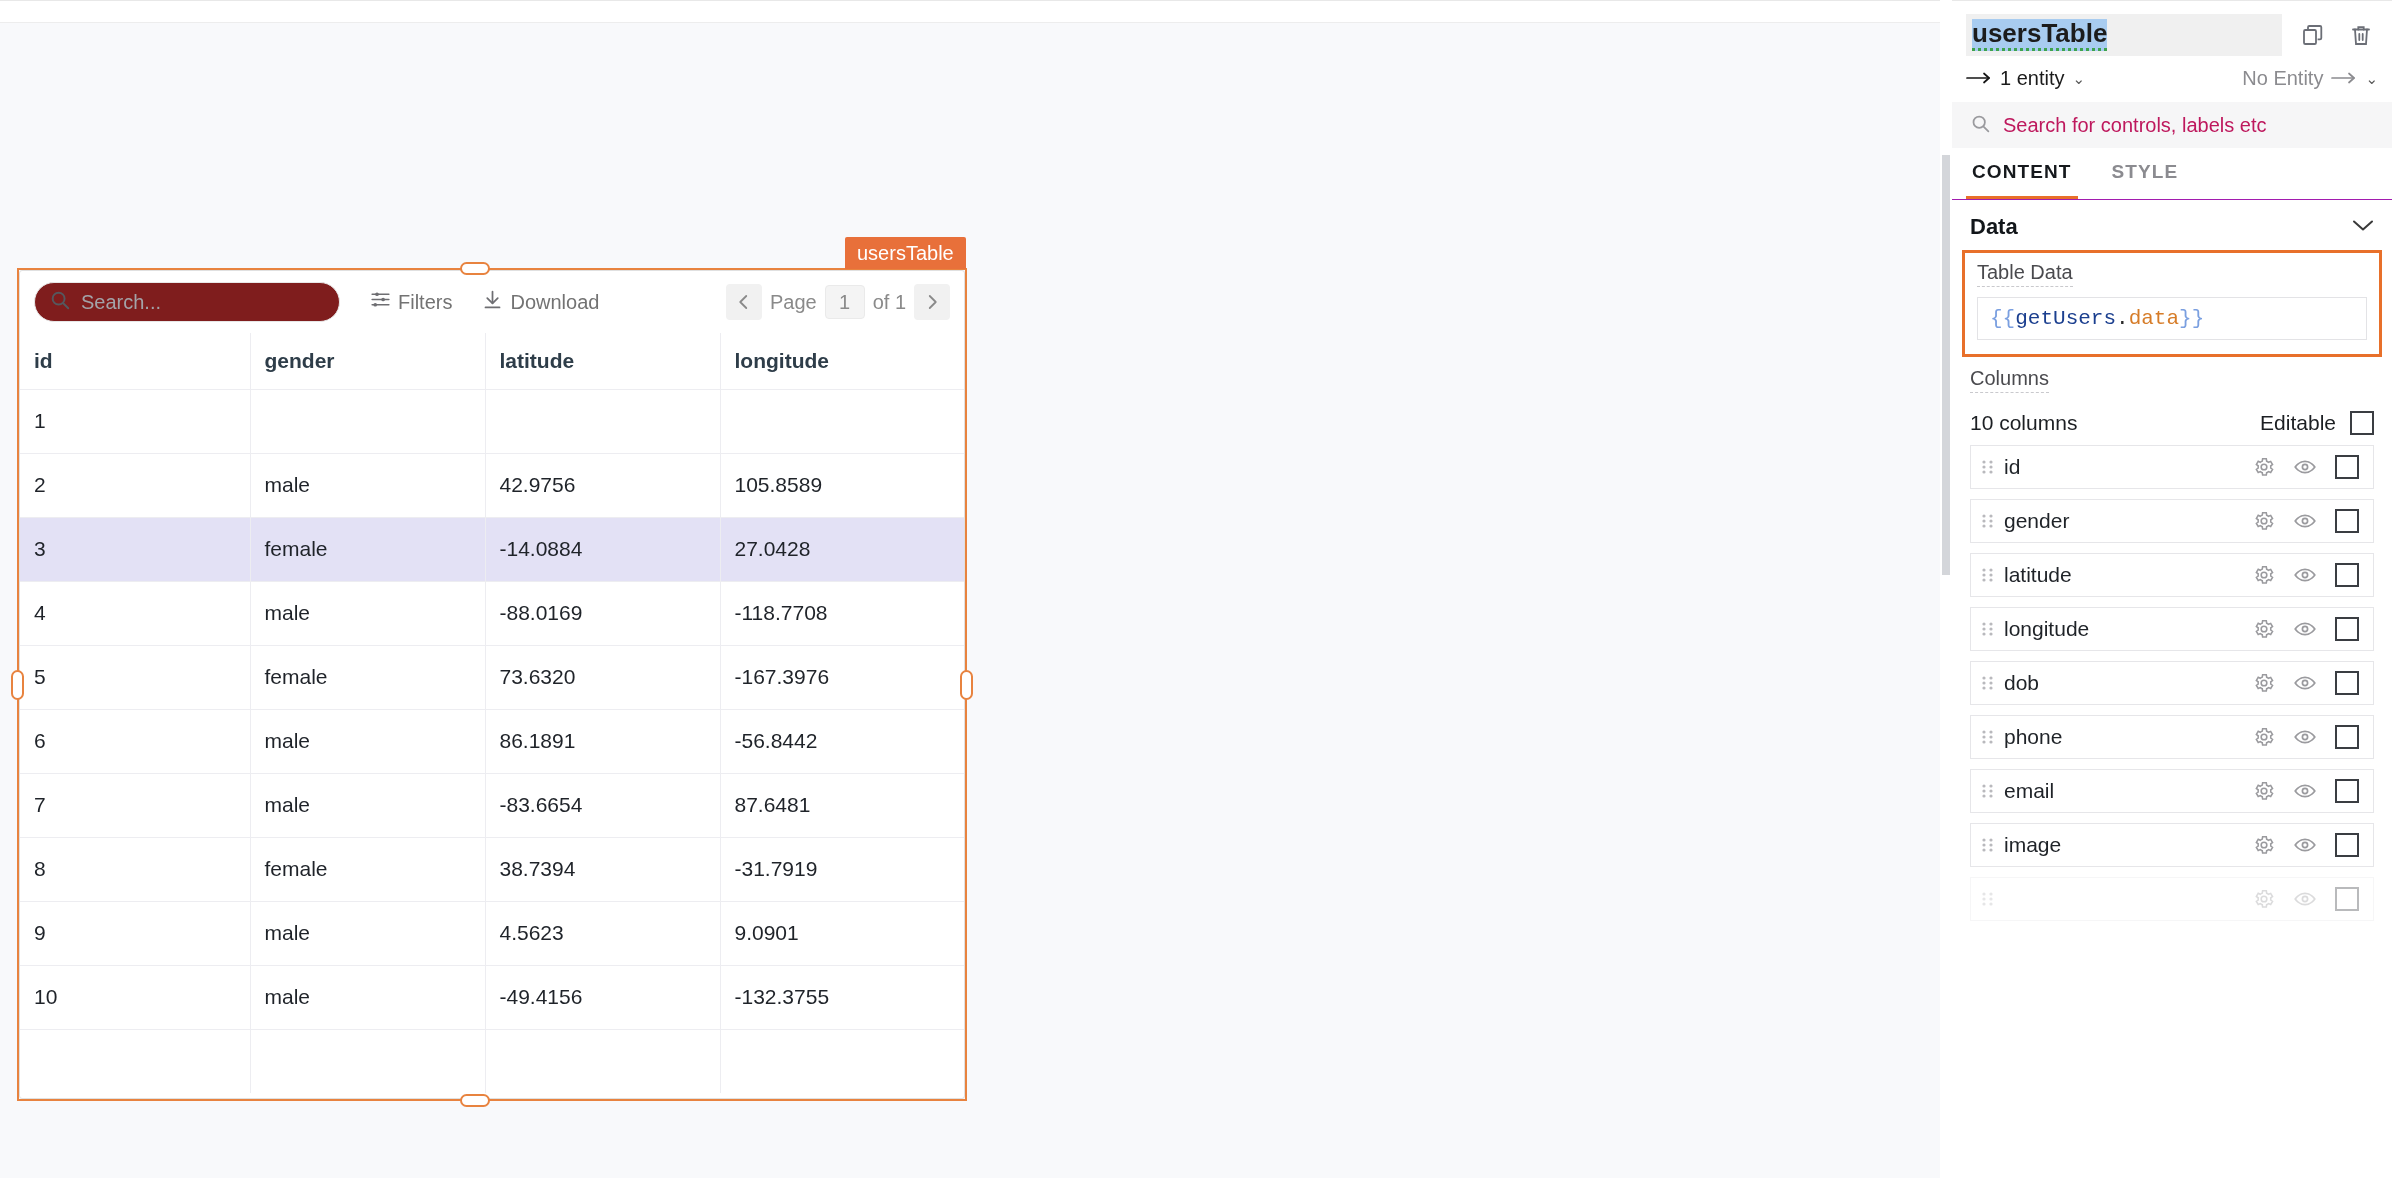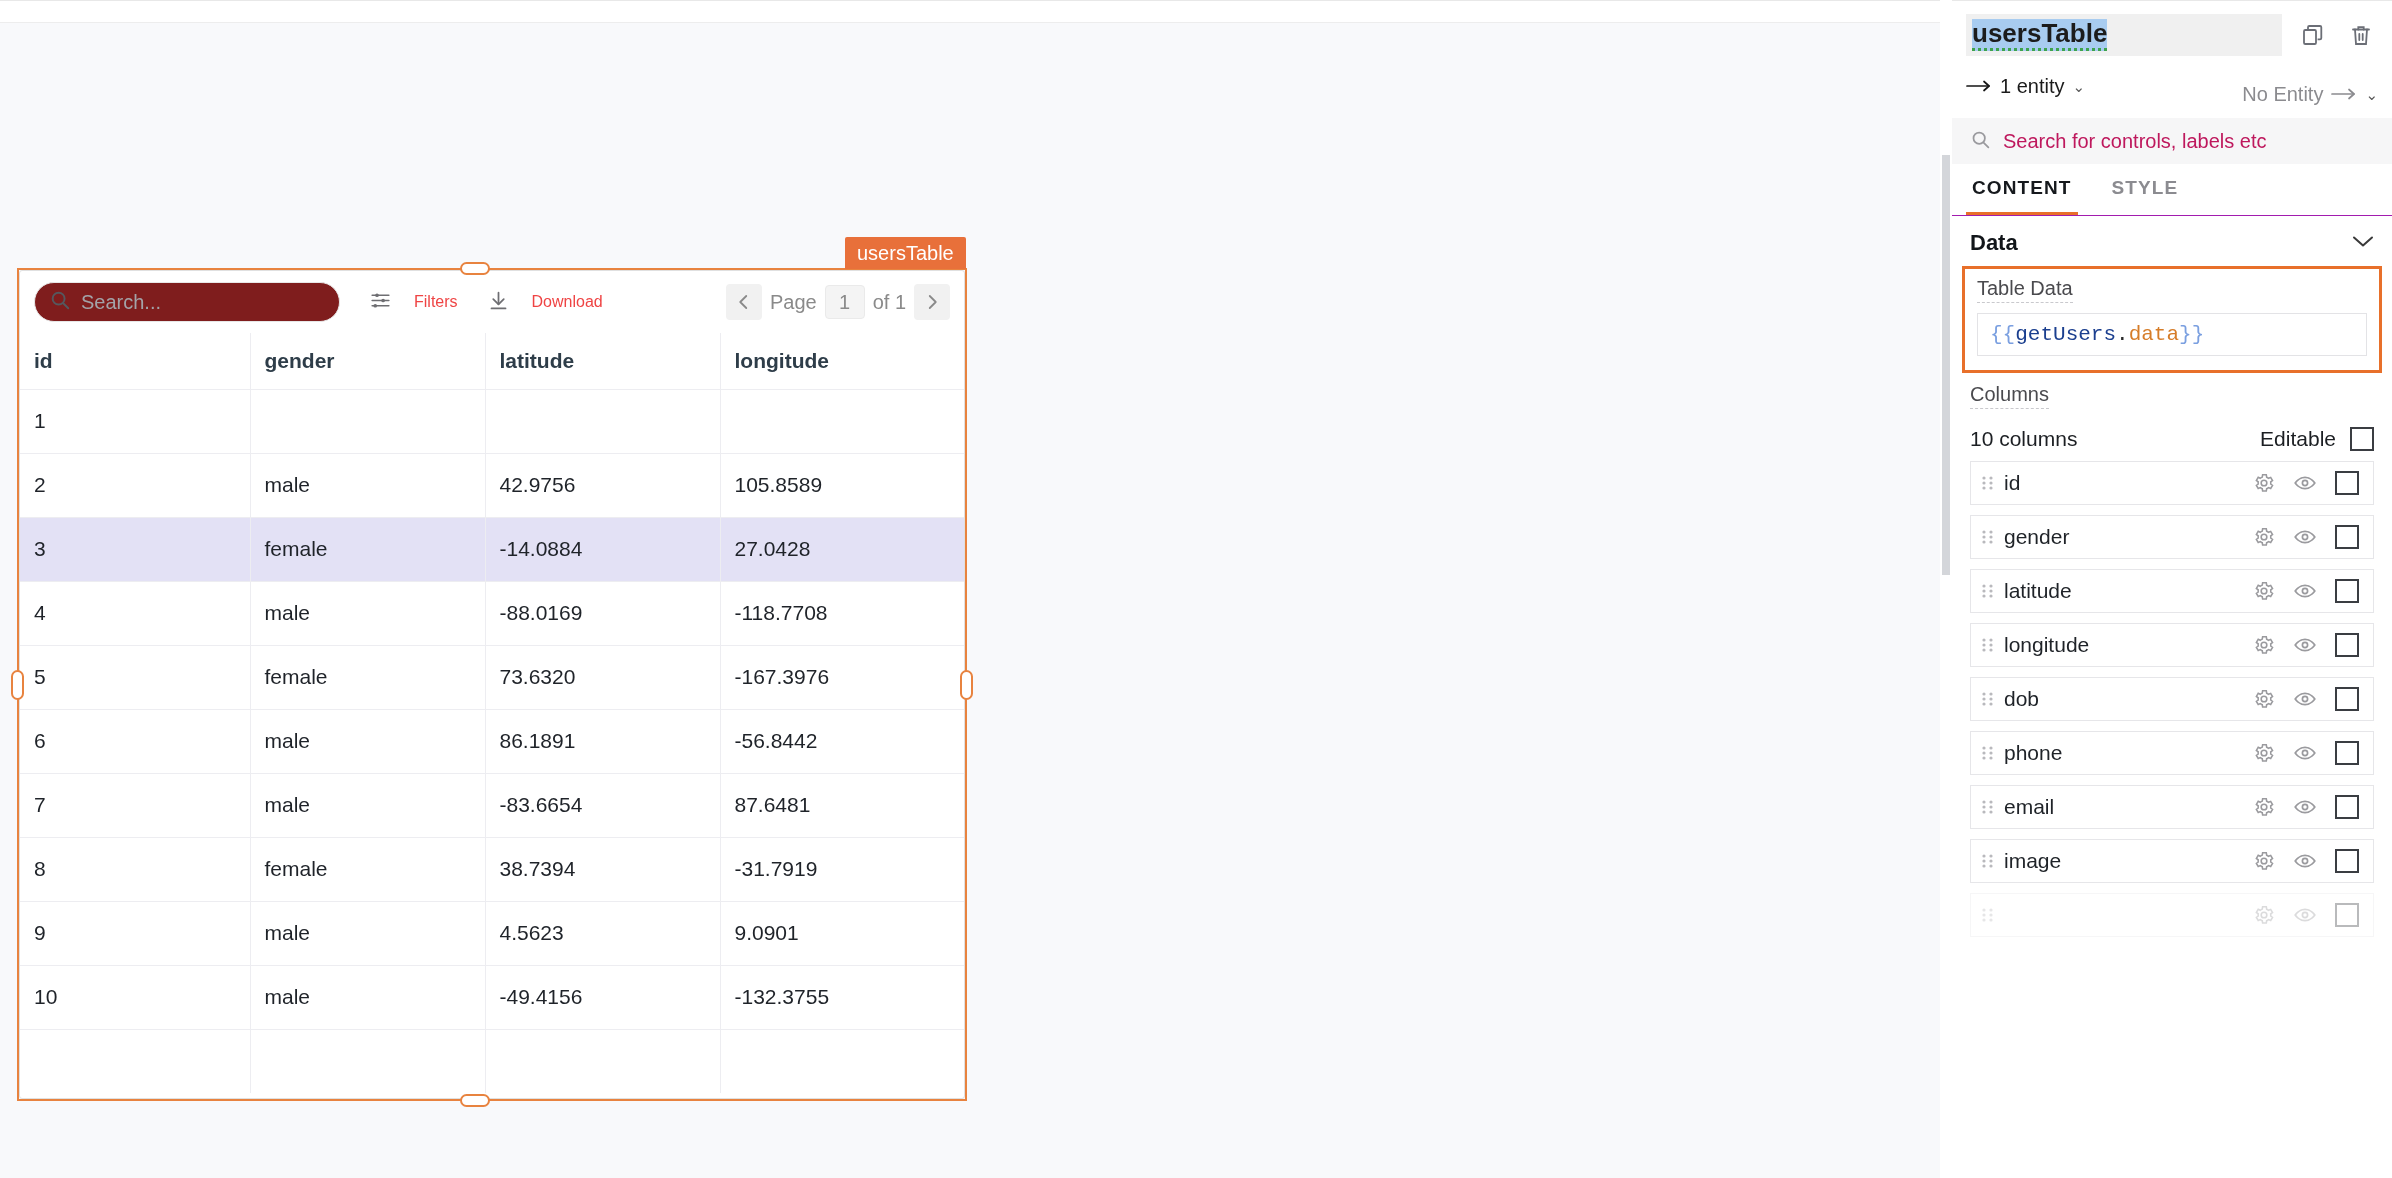--- a/index.html
+++ b/index.html
@@ -97,22 +97,22 @@
     width: 306px; height: 40px;
     border: 1px solid #e7e7e7;
     border-radius: 20px;
     display: flex; align-items: center;
     padding: 0 14px;
     gap: 10px;
     background: #7f1d1d;
   }
   .search-box .ph { color: #a3a3a8; font-size: 20px; }
   .tb-btn {
-    display: flex; align-items: center; gap: 23px;
-    color: #ef4444; font-size: 16px;
+    display: flex; align-items: center; gap: 7px;
+    color: #737373; font-size: 20px;
     margin-left: 30px;
     cursor: pointer;
   }
   .pager {
     margin-left: auto;
     display: flex; align-items: center; gap: 8px;
   }
   .pg-arrow {
     width: 36px; height: 36px;
     background: #f1f1f1;
@@ -200,21 +200,21 @@
     cursor: pointer;
     margin-left: 10px;
   }
   .entity-row {
     display: flex; align-items: center;
     padding: 8px 14px 12px 14px;
     font-size: 20px; color: #1b1b1b;
     gap: 8px;
   }
   .entity-left { display: flex; align-items: center; gap: 8px; cursor: pointer; }
-  .entity-right { margin-left: auto; display: flex; align-items: center; gap: 8px; color: #8b8b8f; cursor: pointer; margin-top: 16px; }
+  .entity-right { margin-left: auto; display: flex; align-items: center; gap: 8px; color: #8b8b8f; cursor: pointer; }
   .chev { font-size: 15px; color: #555; }
 
   .panel-search {
     height: 46px;
     background: #f6f6f7;
     display: flex; align-items: center;
     gap: 12px;
     padding: 0 18px;
   }
   .panel-search .ph { color: #be185d; font-size: 20px; }

